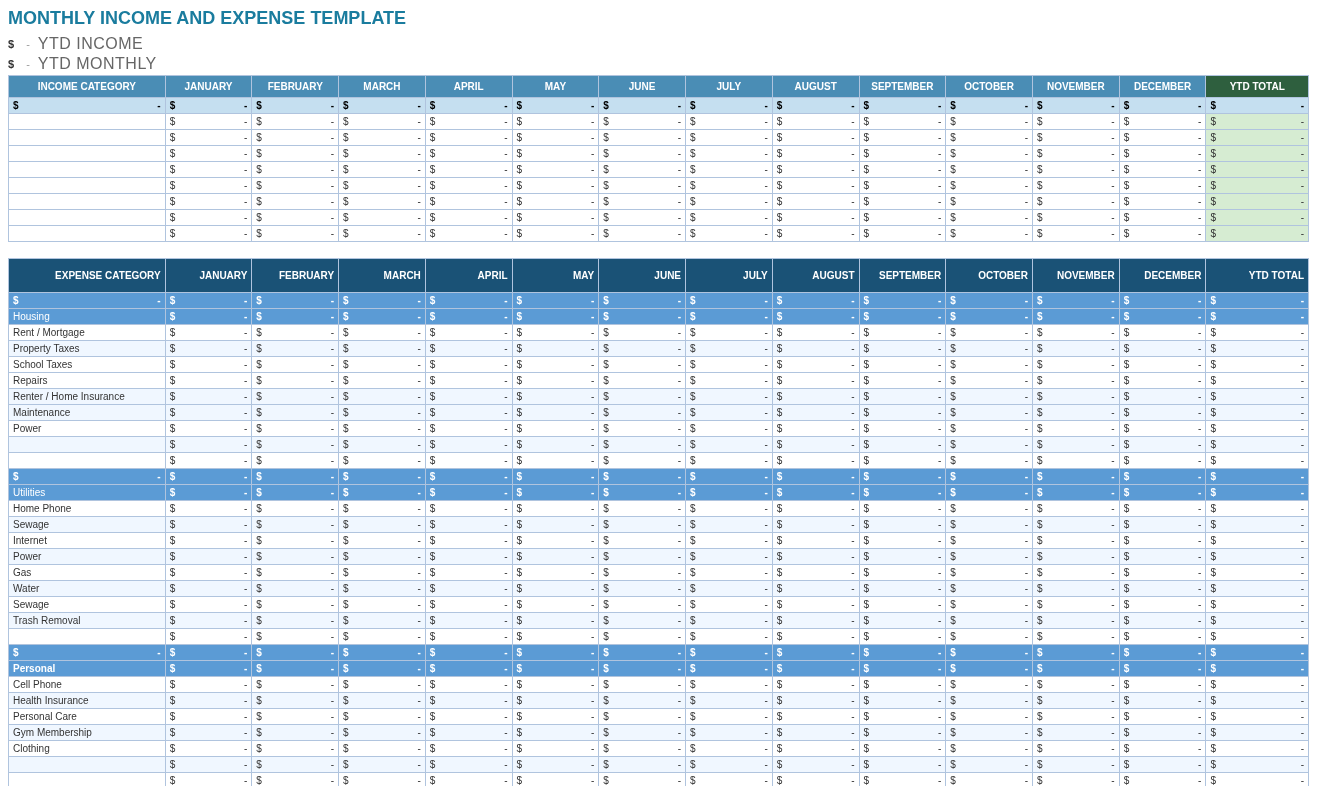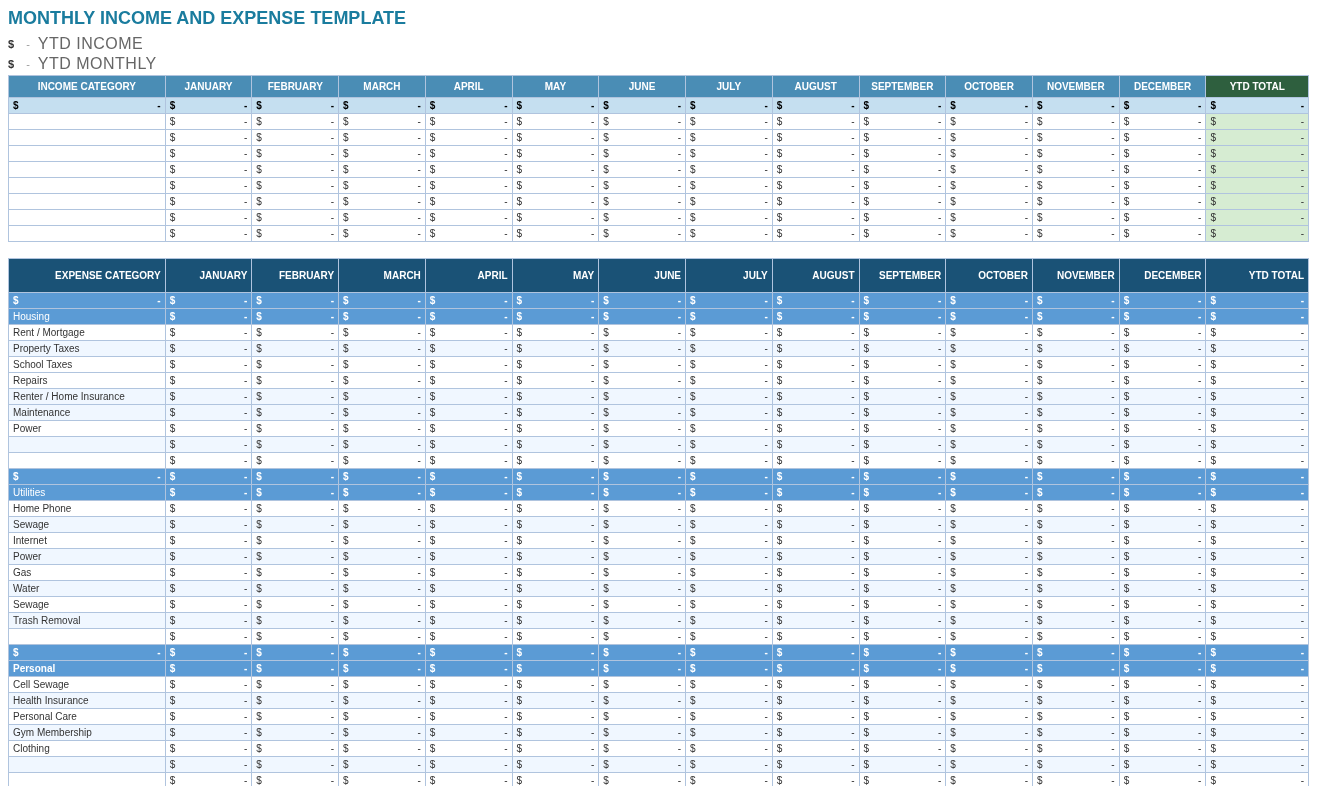--- a/index.html
+++ b/index.html
@@ -2912,21 +2912,21 @@
             </span>
           </td>
           <td class="ytd-cell">
             <span class="cell-content">
               <span class="cell-dollar">$</span>
               <span class="cell-dash">-</span>
             </span>
           </td>
         </tr>
         <tr class="expense-data-row">
-          <td>Cell Sewage</td>
+          <td>Cell Phone</td>
           <td>
             <span class="cell-content">
               <span class="cell-dollar">$</span>
               <span class="cell-dash">-</span>
             </span>
           </td>
           <td>
             <span class="cell-content">
               <span class="cell-dollar">$</span>
               <span class="cell-dash">-</span>

